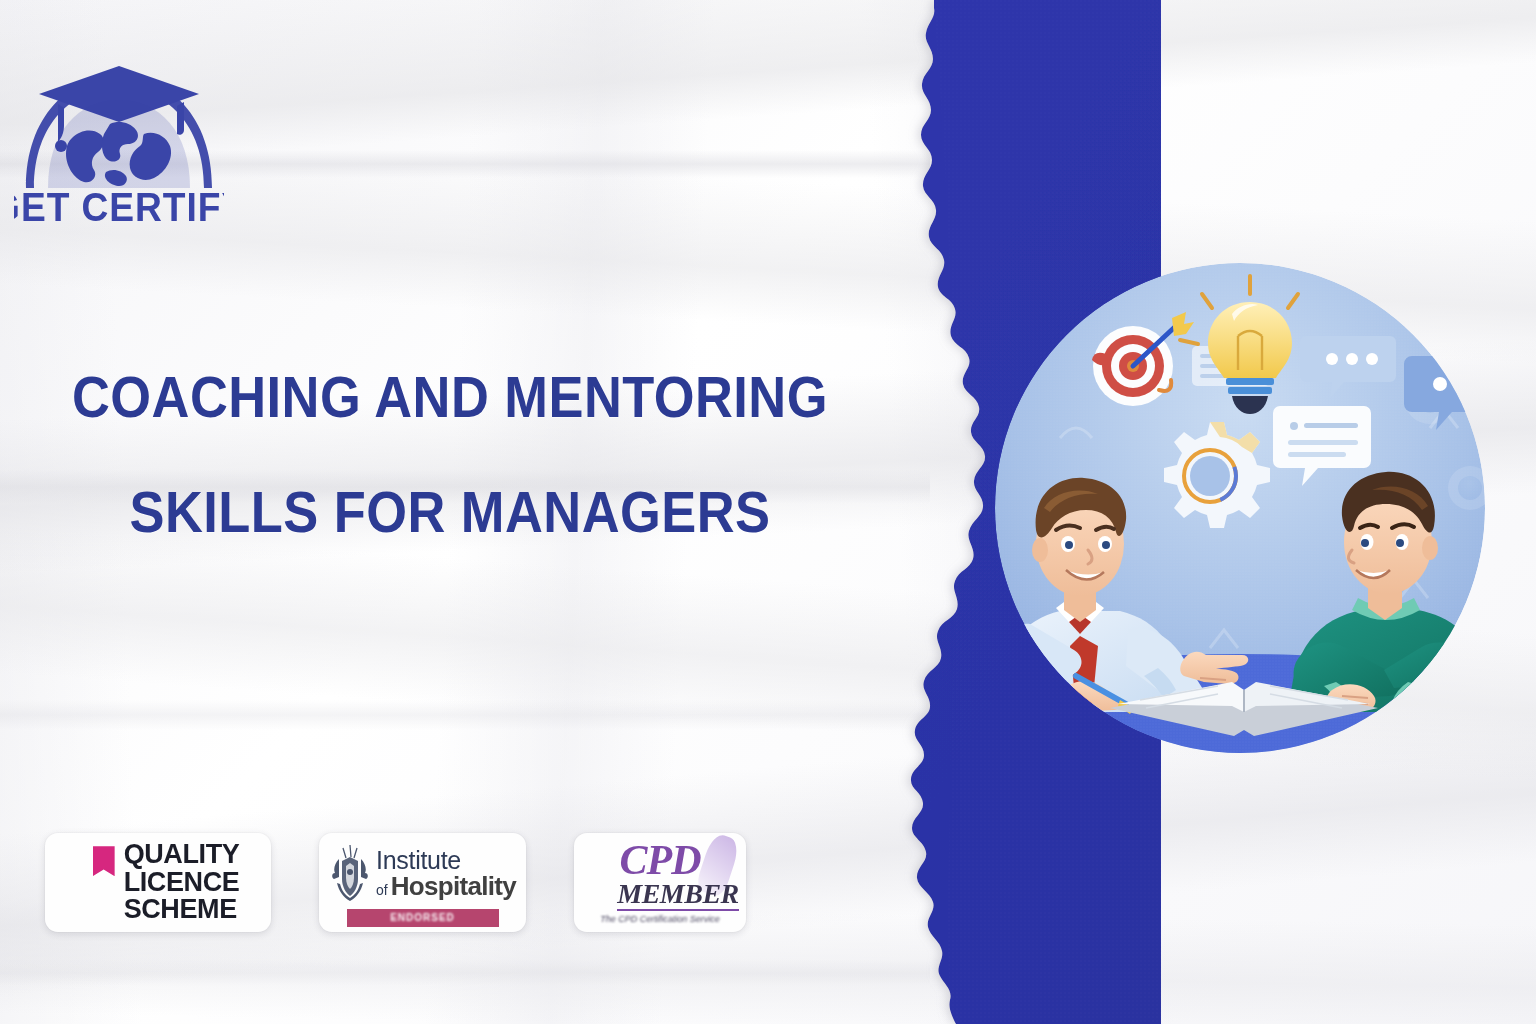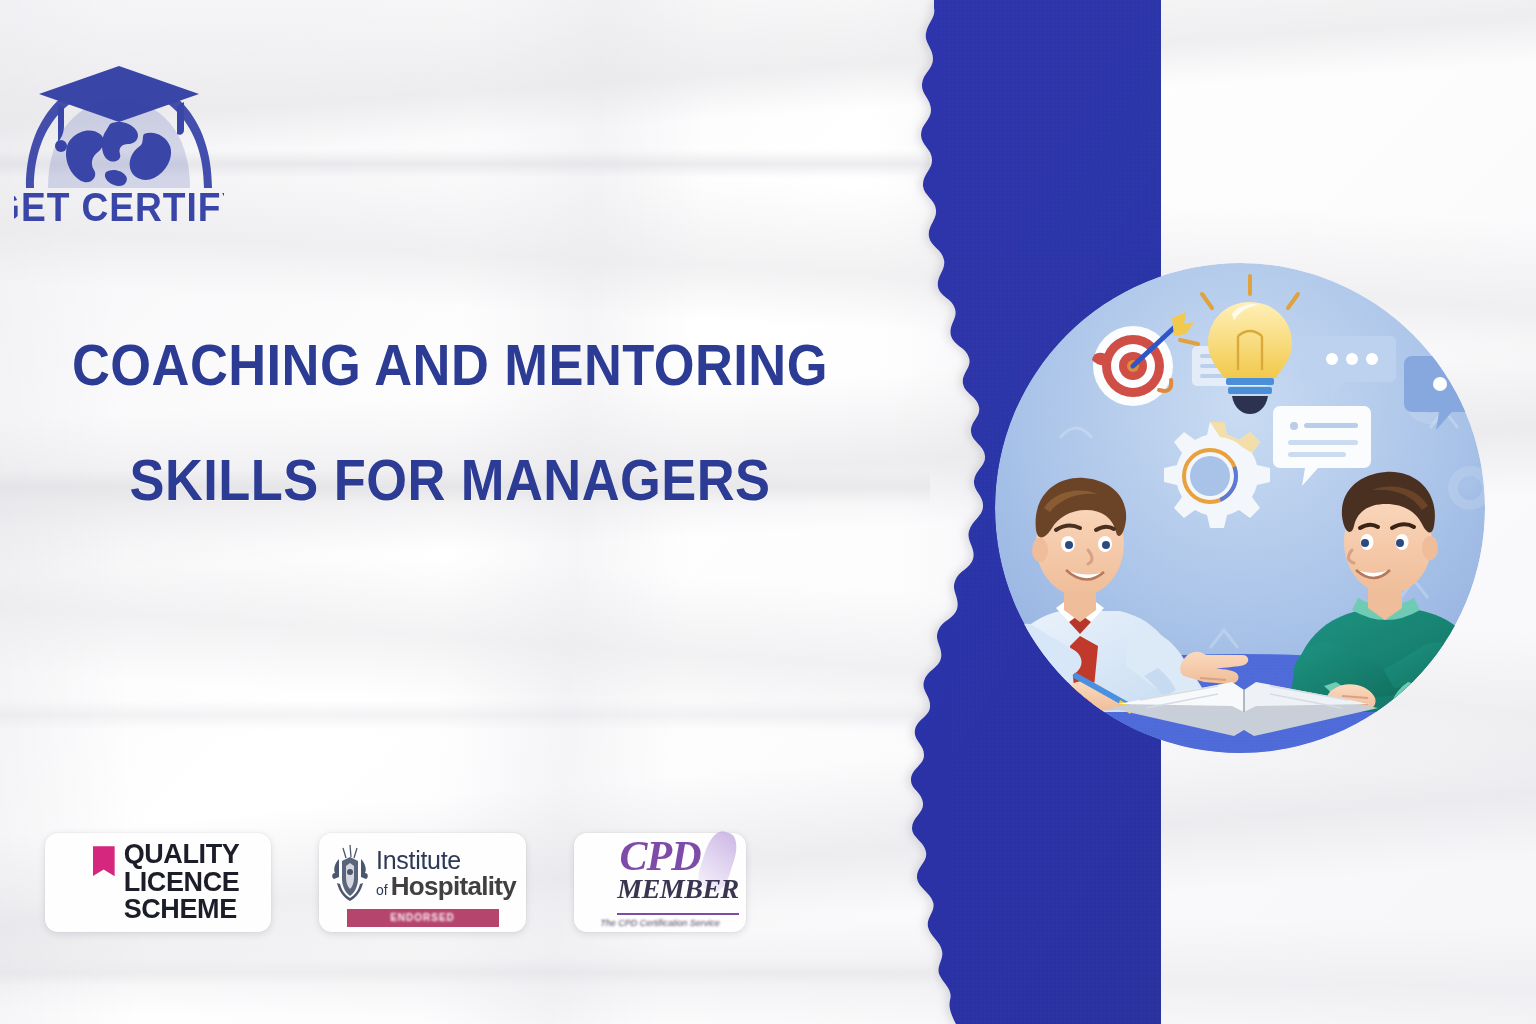--- a/index.html
+++ b/index.html
@@ -54,21 +54,21 @@
   .logo {
     position:absolute;
     left:14px; top:38px;
     width:210px; height:190px;
   }
   .logo svg { display:block; width:100%; height:100%; }
 
   
   .headline {
     position:absolute;
-    left:0; top:337px;
+    left:0; top:369px;
     width:900px;
     text-align:center;
   }
   .headline-line {
     font-family:"Liberation Sans Narrow","Liberation Sans", sans-serif;
     font-weight:bold;
     font-size:57px;
     letter-spacing:.5px;
     color:#2C3B93;
     text-transform:uppercase;
@@ -166,21 +166,21 @@
     position:relative;
   }
   .cpd-member {
     font-family:"Liberation Serif", serif;
     font-weight:bold;
     font-size:28px;
     line-height:1;
     color:#3A3550;
     letter-spacing:-.5px;
     border-bottom:2px solid #7E4BA8;
-    padding-bottom:10px;
+    padding-bottom:1px;
     position:relative;
     margin-left:36px;
   }
   .cpd-sub {
     margin-top:3px;
     font-size:9px;
     color:#4A4660;
     text-align:center;
     line-height:1.15;
     filter:blur(.85px);

